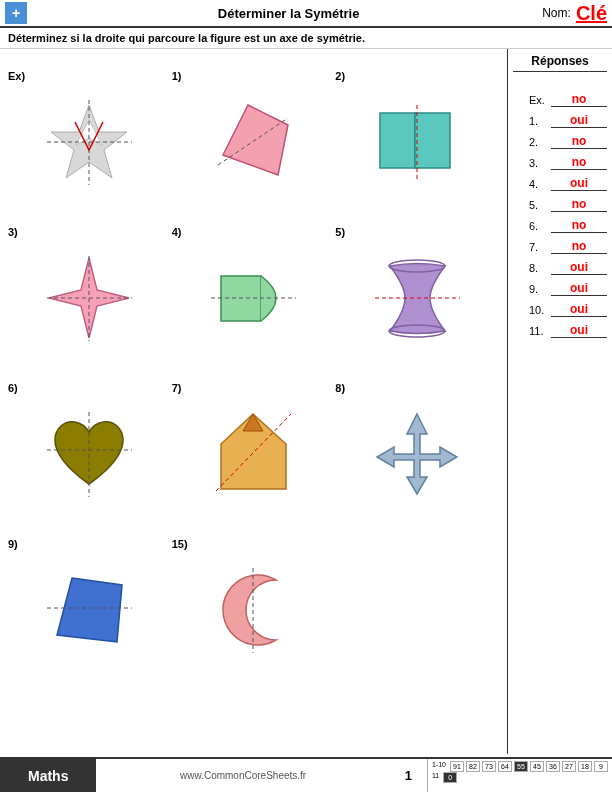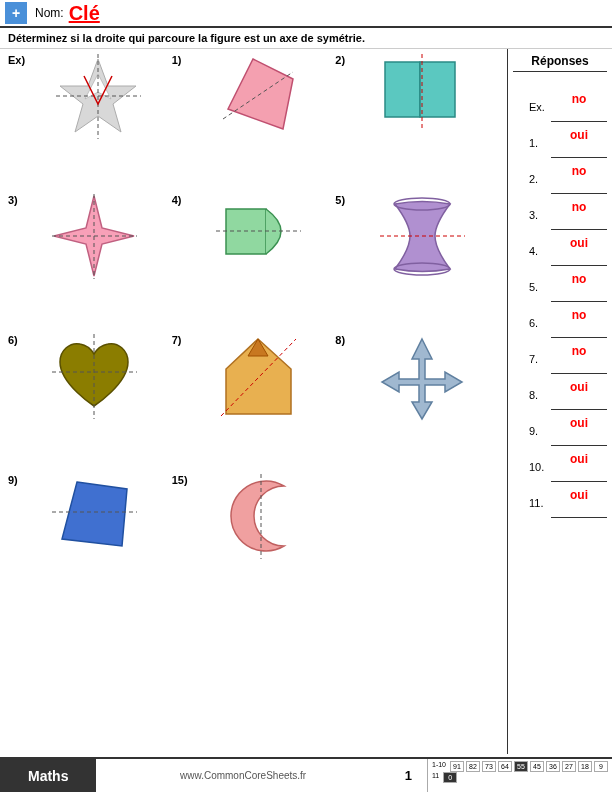--- a/index.html
+++ b/index.html
@@ -96,36 +96,37 @@
       font-size: 11px;
       margin-left: 16px;
     }
     .response-line {
       flex: 1;
       border-bottom: 1px solid #333;
       text-align: center;
       color: red;
       font-weight: bold;
       font-size: 12px;
-      padding-bottom: 15px;
+      padding-bottom: 0;
     }
 
     
     .figures-grid {
       display: grid;
       grid-template-columns: repeat(3, 1fr);
       grid-template-rows: repeat(4, auto);
       gap: 10px 0px;
     }
     .figure-cell {
       position: relative;
       height: 130px;
       display: flex;
-      flex-direction: row;
+      flex-direction: column;
       align-items: flex-start;
+      margin-top: 16px;
     }
     .figure-label {
       font-size: 11px;
       font-weight: bold;
       margin-bottom: 2px;
       align-self: flex-start;
     }
     .figure-content {
       flex: 1;
       width: 100%;
@@ -194,20 +195,23 @@
       background: #333;
       color: white;
     }
   </style>
 </head>
 <body>
 
 <div class="header">
   <div class="header-logo">
     <span>+</span>
+  </div>
+  <div class="header-title">
+    <span>Déterminer la Symétrie</span>
   </div>
   <span class="header-nom">Nom:</span>
   <span class="header-cle">Clé</span>
 </div>
 
 <div class="instruction">
   <span>Déterminez si la droite qui parcoure la figure est un axe de symétrie.</span>
 </div>
 
 <div class="main">

